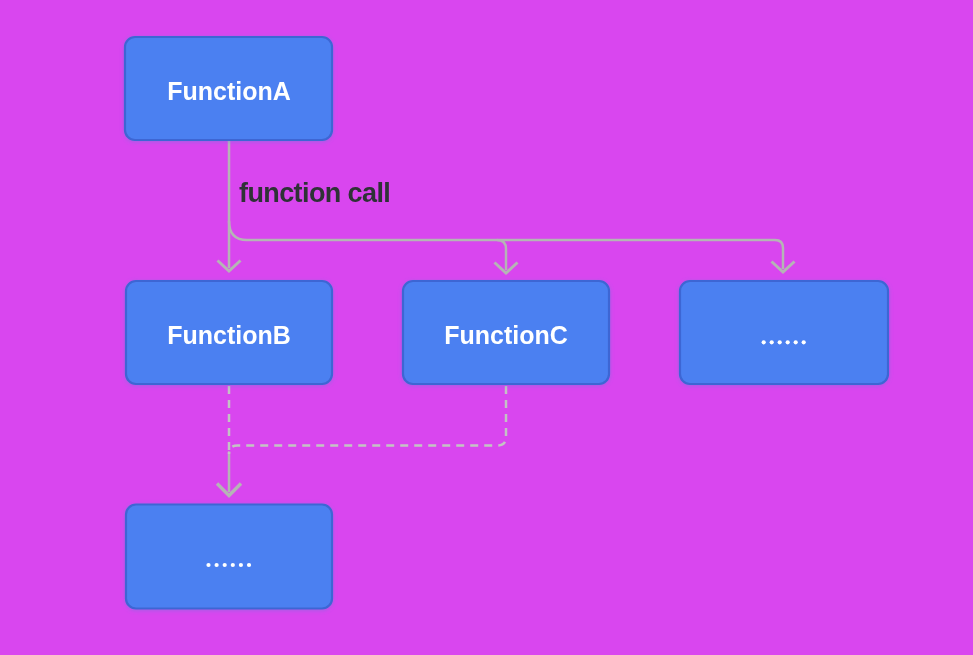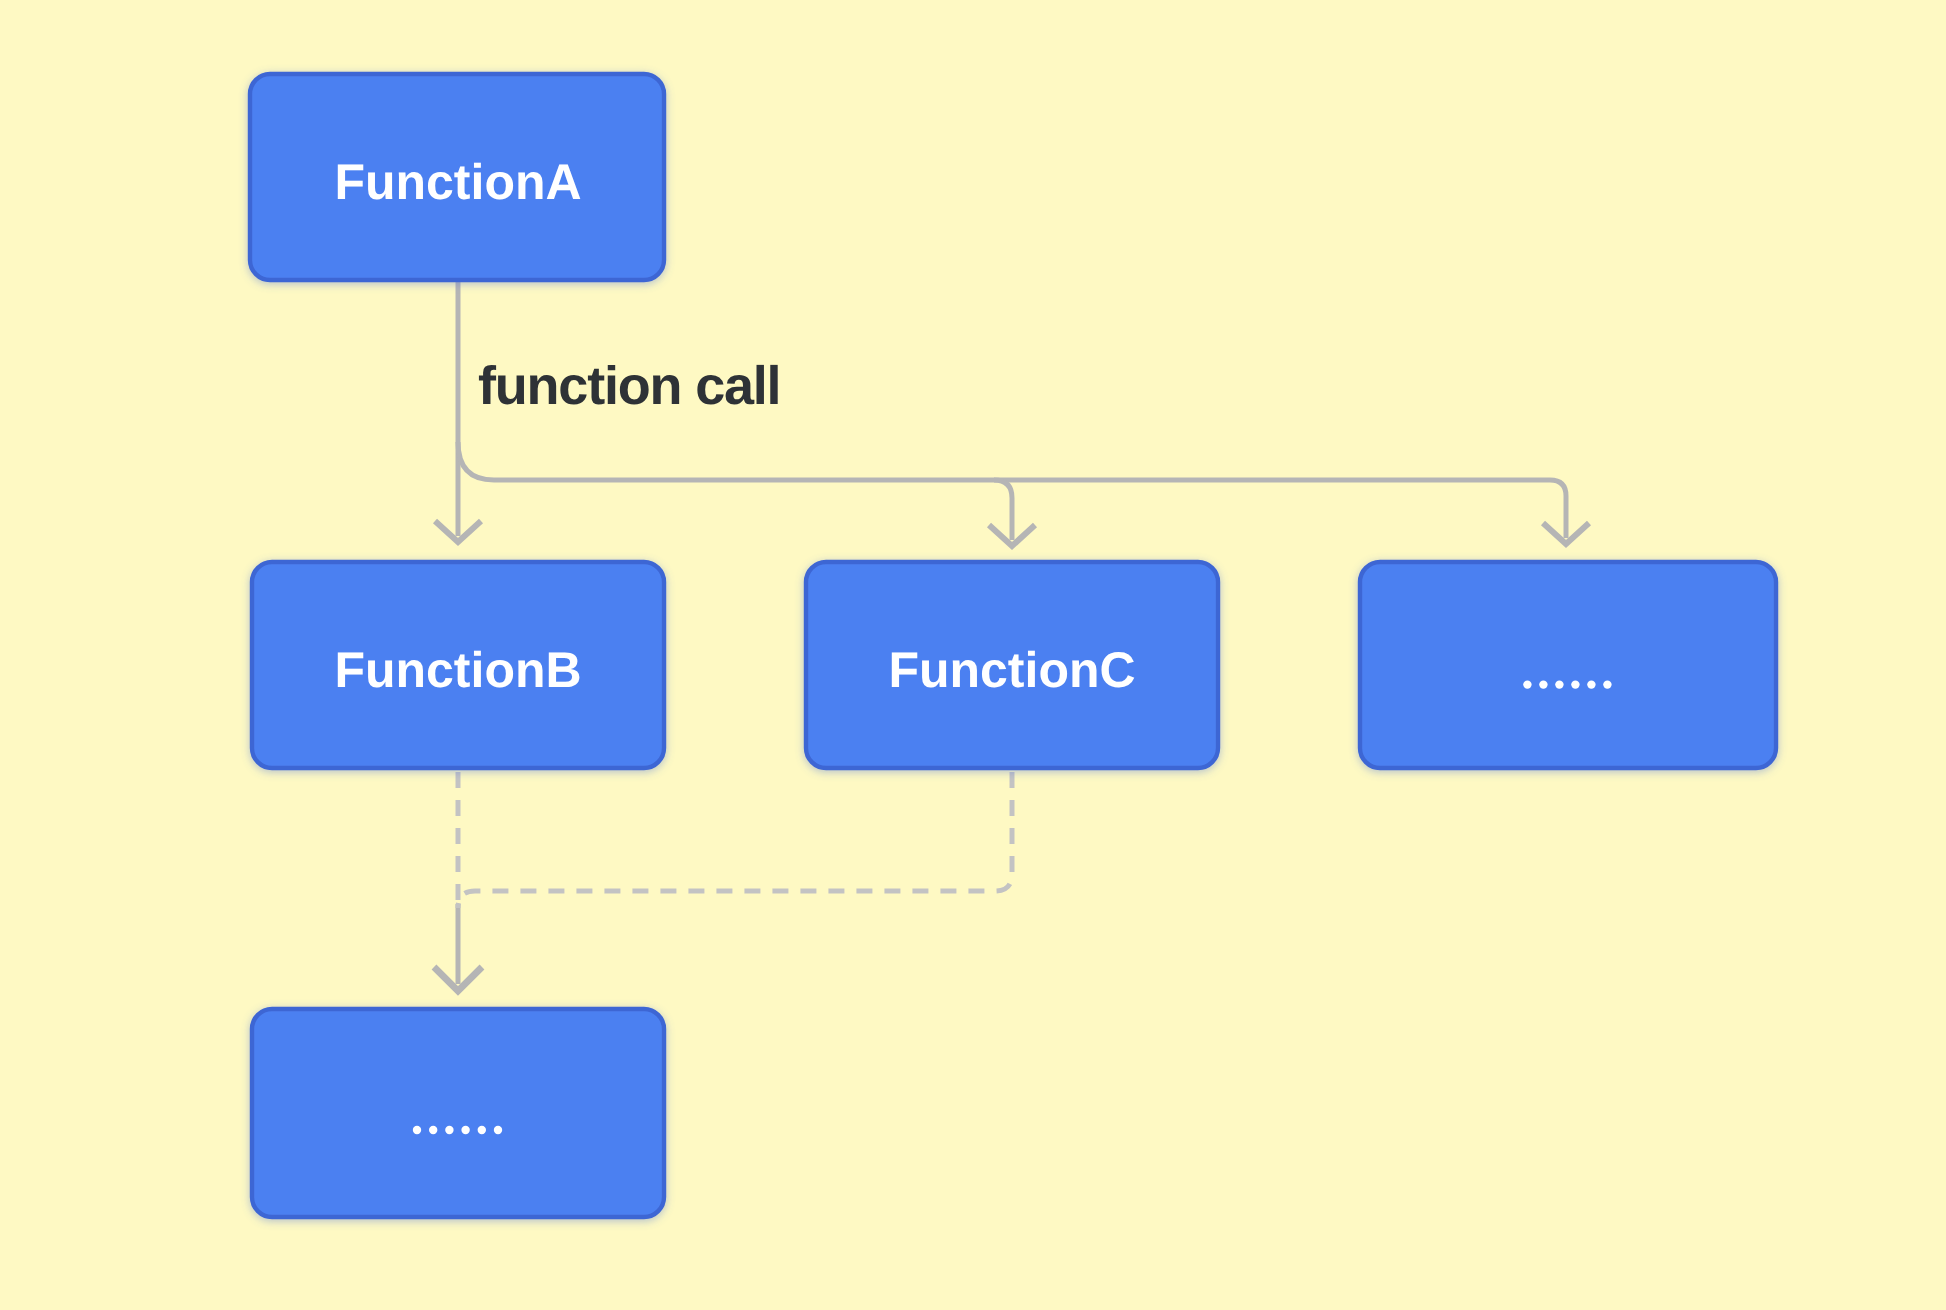--- a/index.html
+++ b/index.html
@@ -1,16 +1,16 @@
 <!DOCTYPE html>
 <html><head>
 <meta charset="utf-8">
 <style>
   html,body{margin:0;padding:0;background:#ffffff;}
-  .wrap{width:973px;height:655px;position:relative;overflow:hidden;background:#fef9c3;}
+  .wrap{width:973px;height:655px;position:relative;overflow:hidden;background:#d946ef;}
   text{font-family:"Liberation Sans",sans-serif;font-weight:bold;}
 </style>
 </head>
 <body>
 <div class="wrap">
 <svg width="973" height="655" viewBox="0 0 973 655" xmlns="http://www.w3.org/2000/svg">
   <defs>
         <filter id="soft" x="-8%" y="-12%" width="116%" height="124%">
           <feDropShadow dx="0" dy="1" stdDeviation="2" flood-color="#5b7fd8" flood-opacity="0.45"></feDropShadow>
         </filter>

